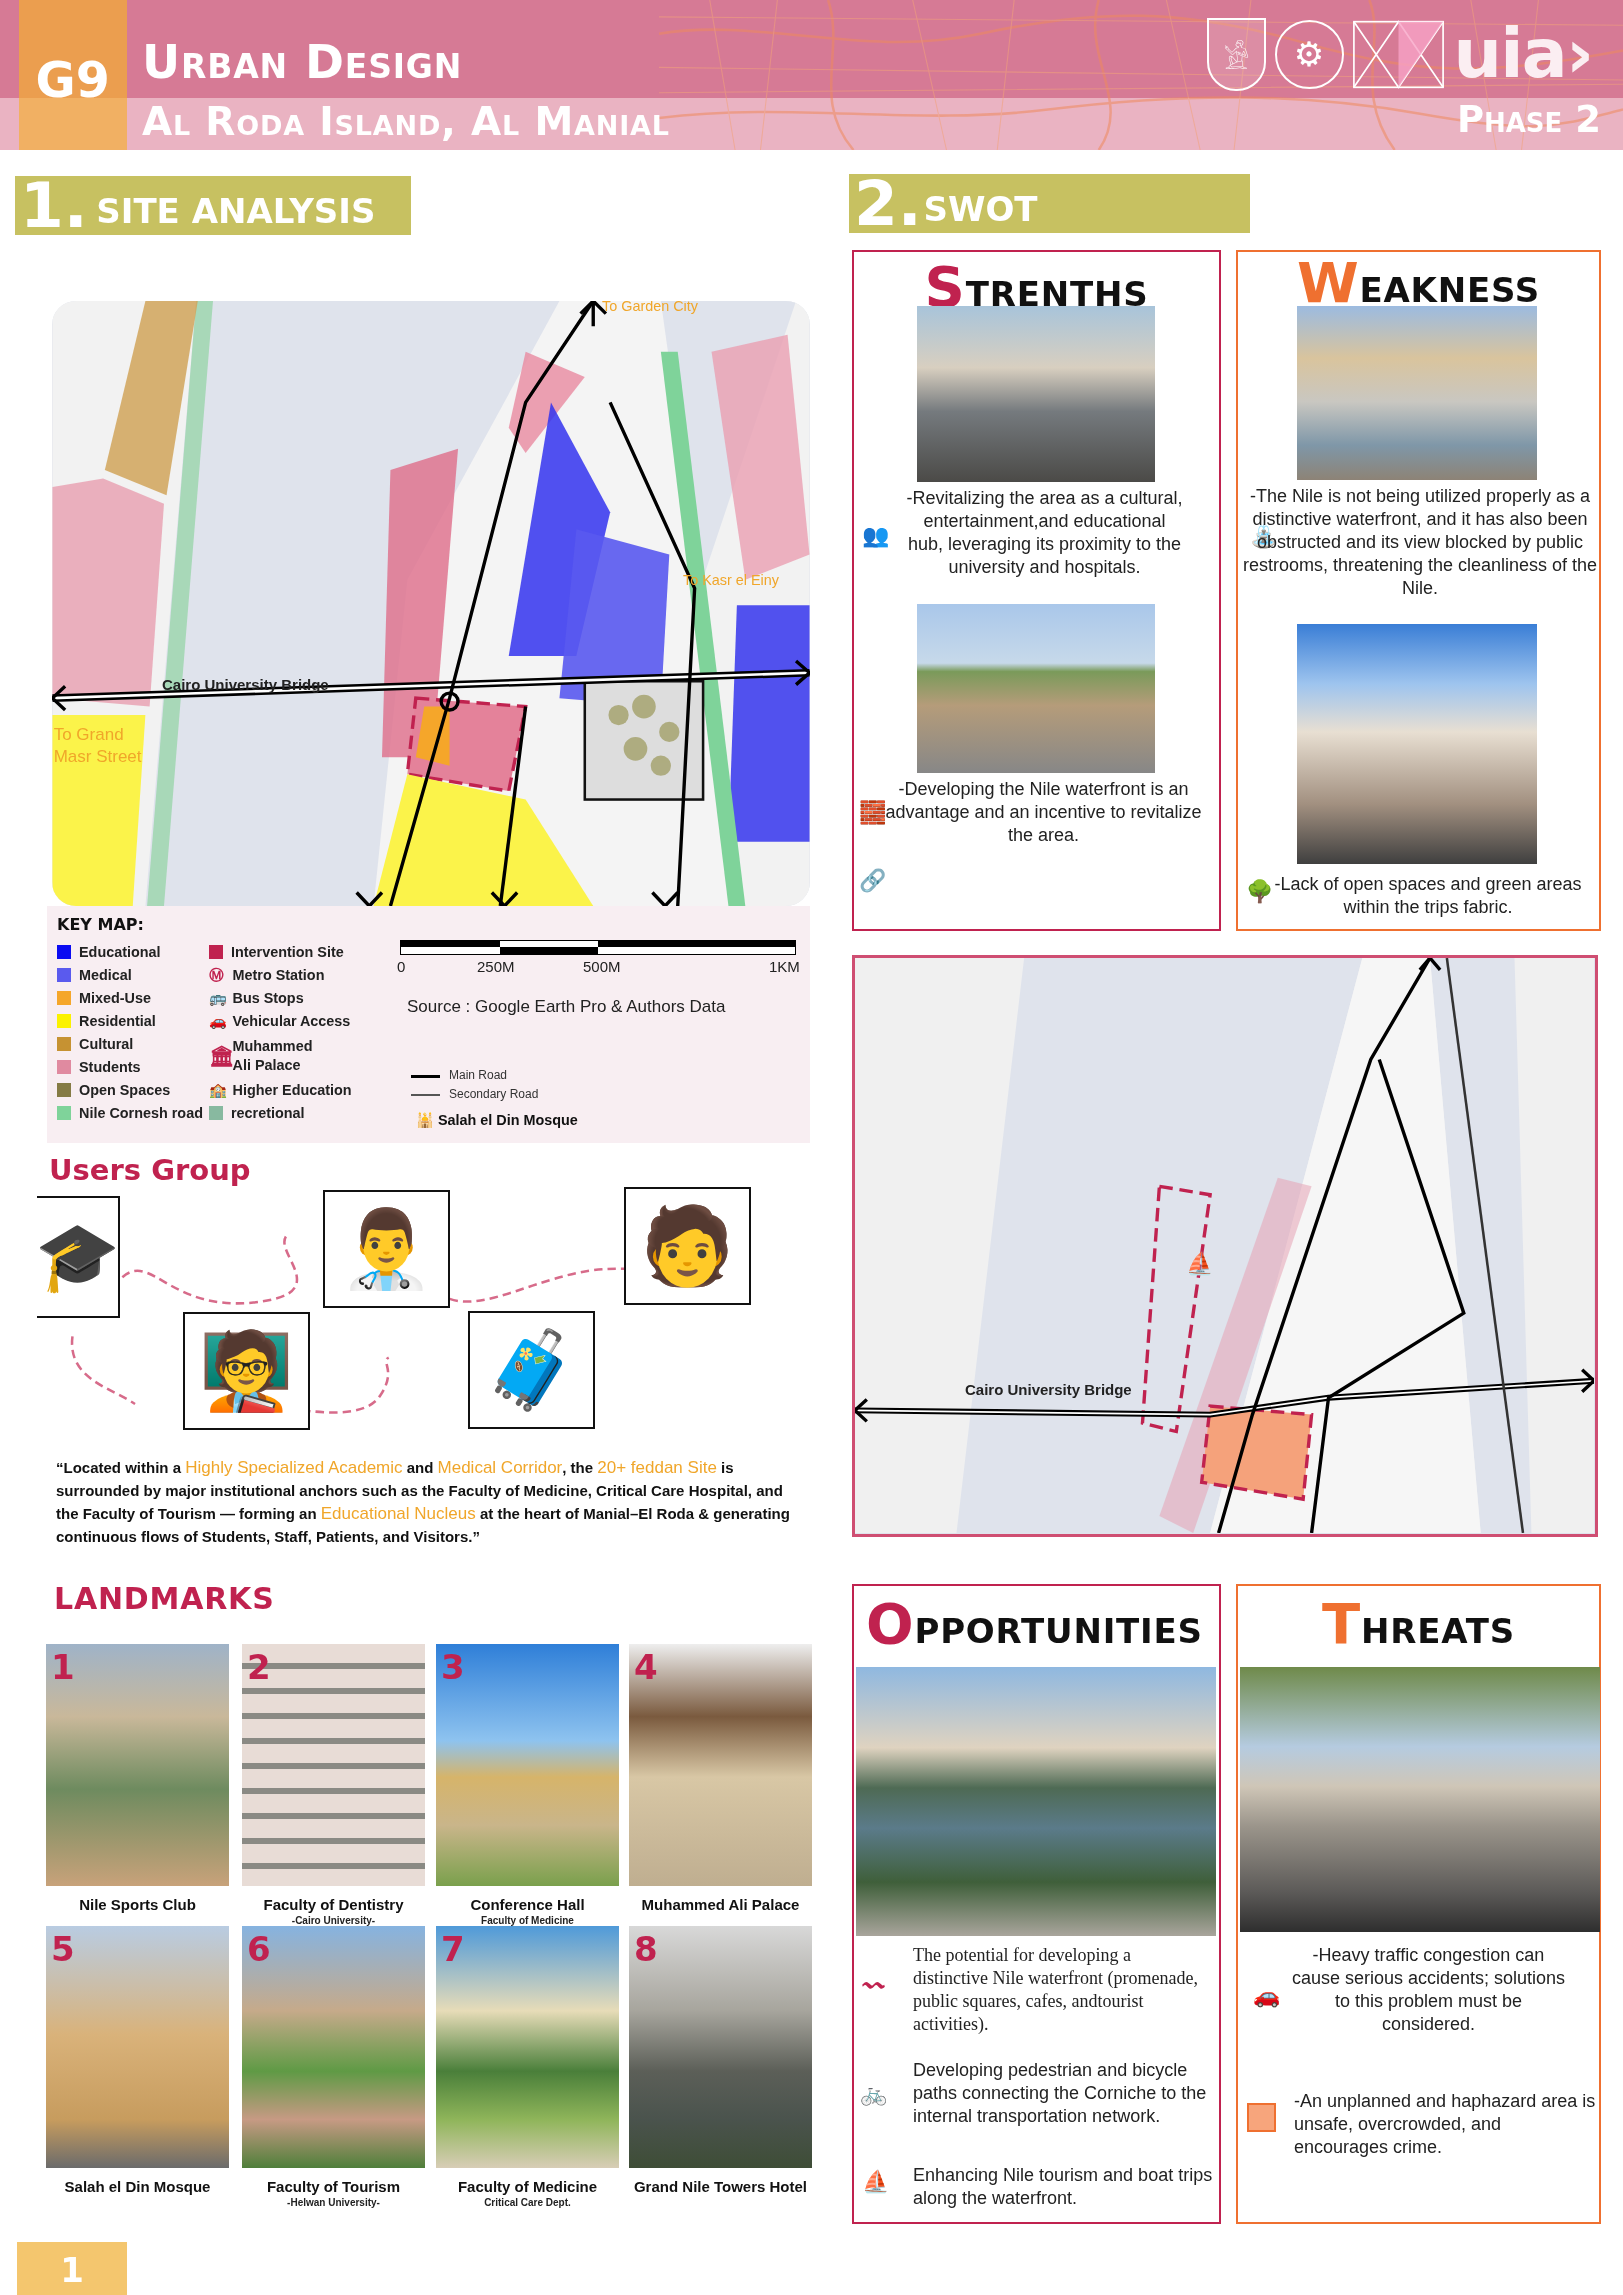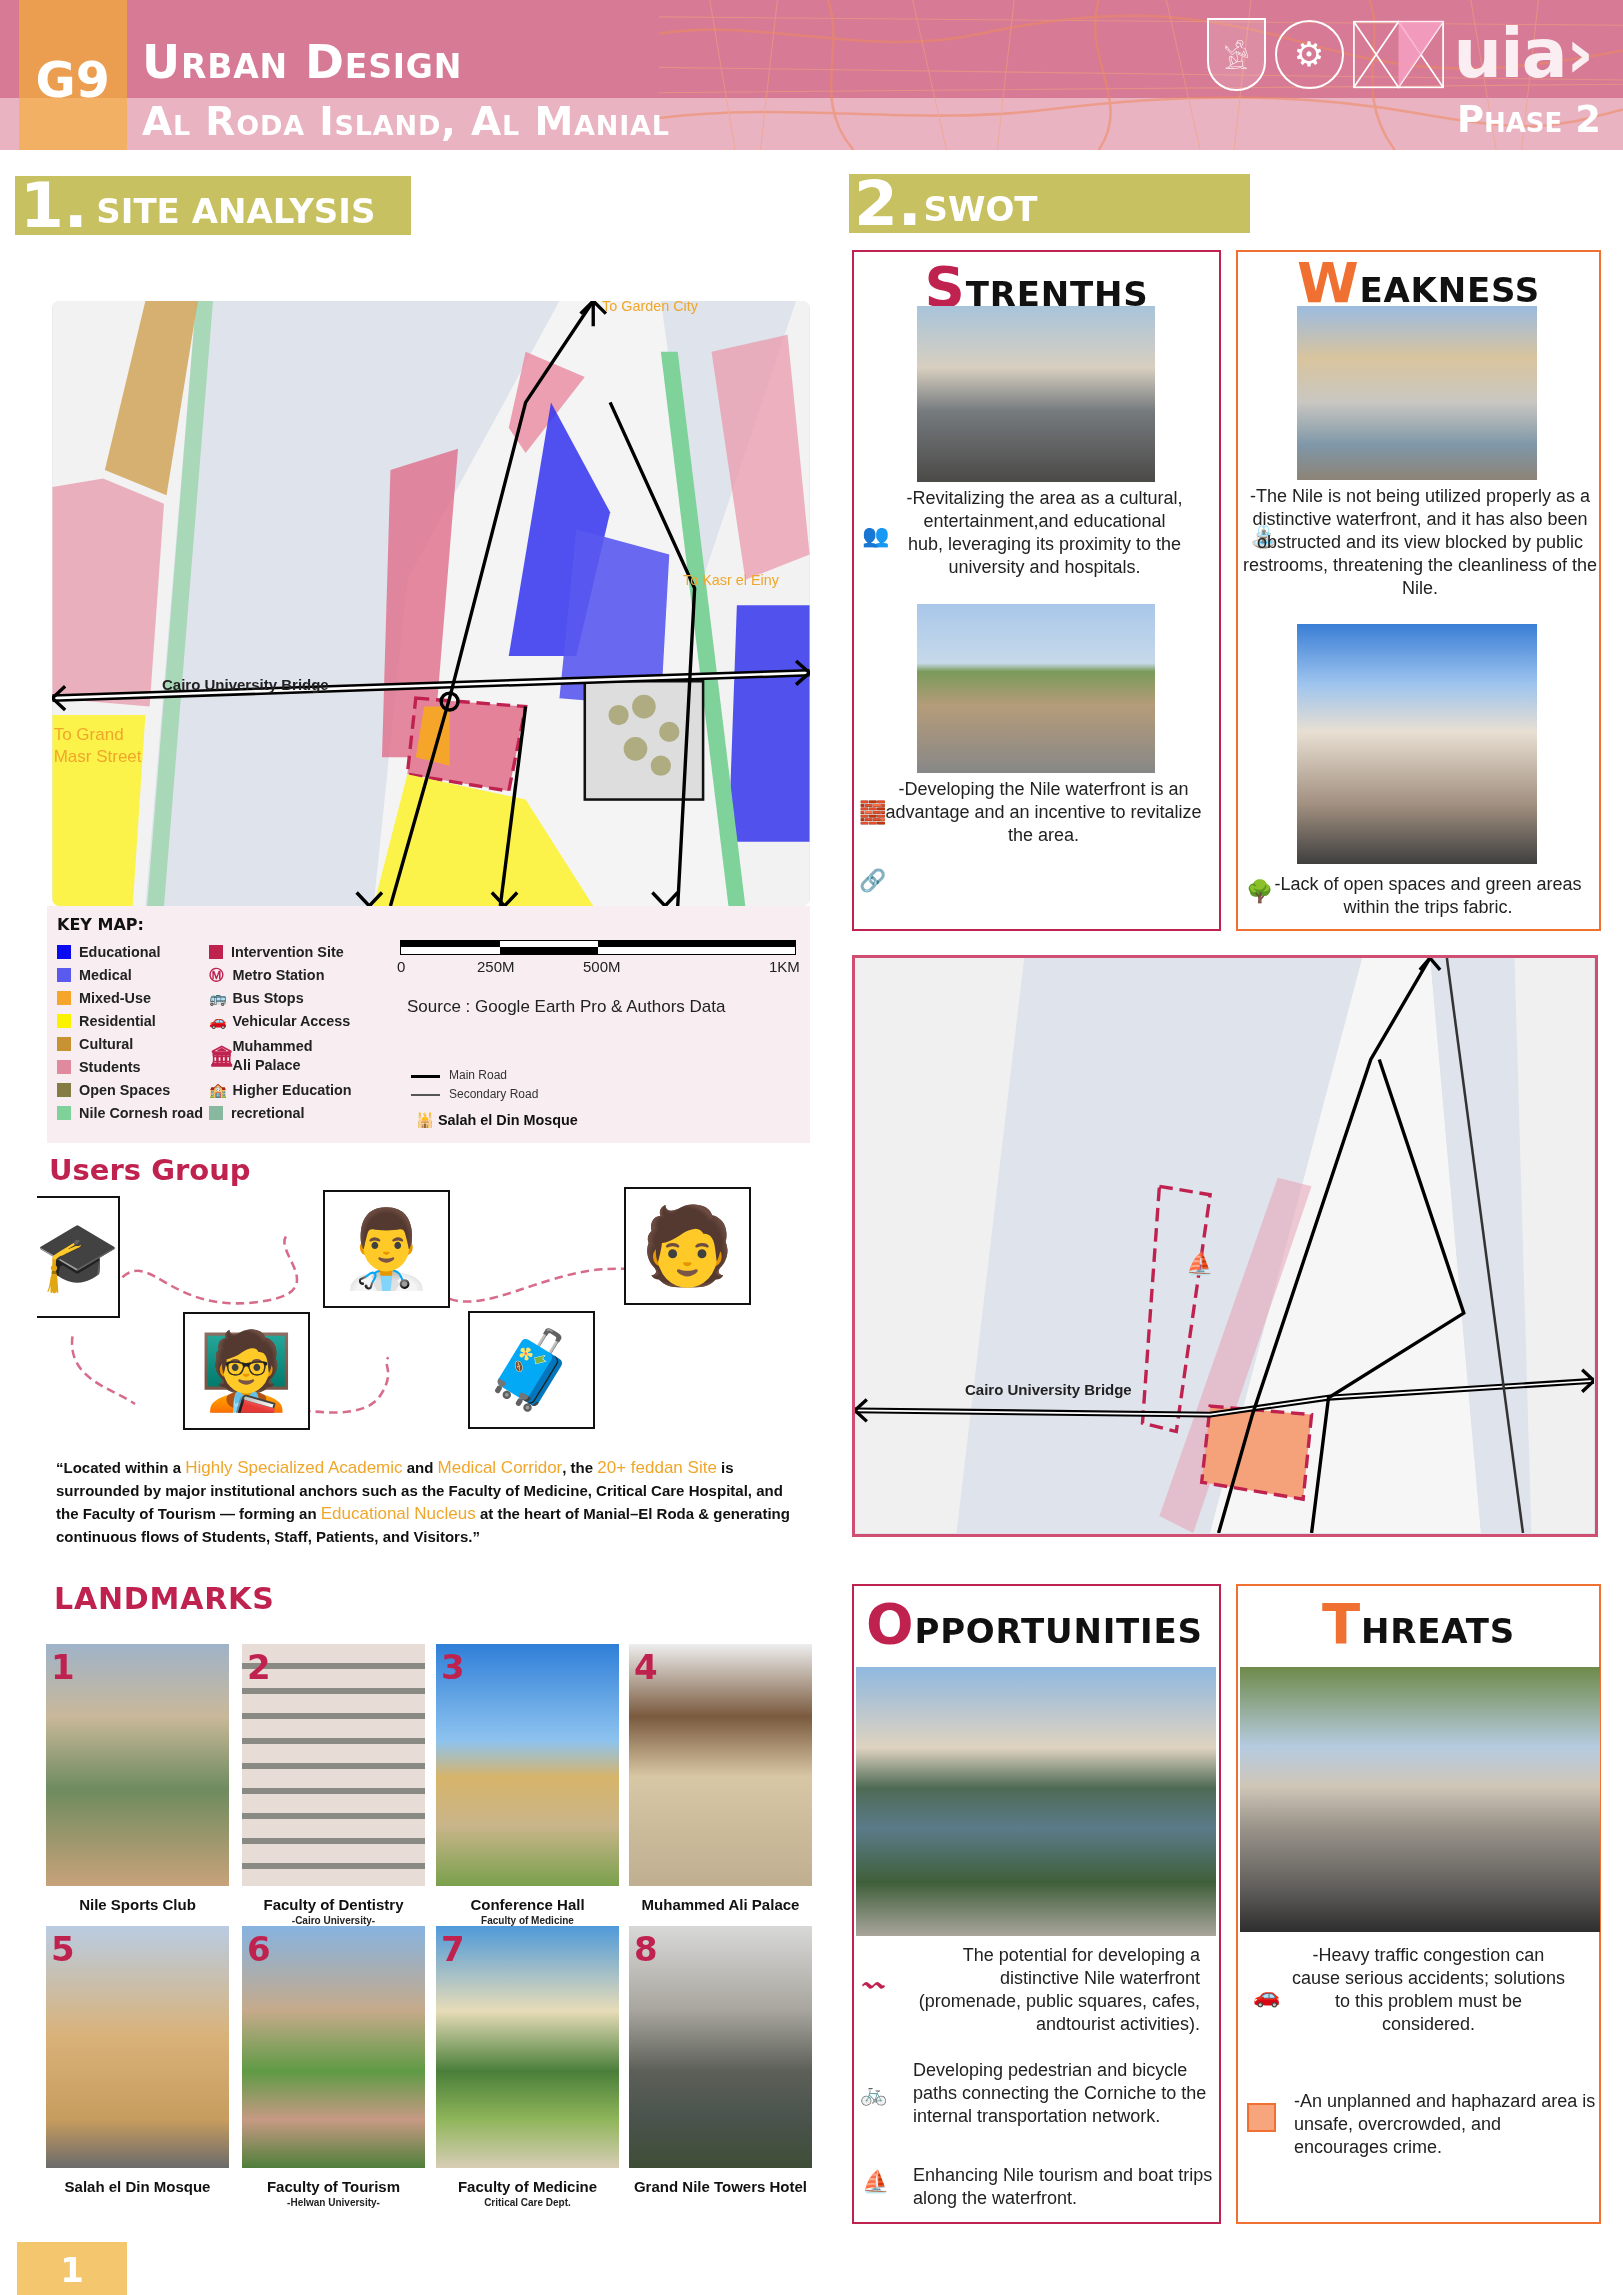--- a/index.html
+++ b/index.html
@@ -23,21 +23,21 @@
   .logo-uia { font-size: 68px; font-weight: bold; color: #fbeef2; font-family: "DejaVu Sans", sans-serif; letter-spacing: -1.7px; line-height: 1; }
 
   
   .secbar { background: #c7c161; color: #fff; font-weight: bold; font-family: "DejaVu Sans", sans-serif; display: flex; align-items: flex-end; }
   .sec1 { left: 15px; top: 176px; width: 396px; height: 59px; padding-left: 5px; }
   .sec2 { left: 849px; top: 174px; width: 401px; height: 59px; padding-left: 5px; }
   .secnum { font-size: 63px; line-height: 59px; }
   .sectxt { font-size: 34px; line-height: 42px; margin-left: 8.5px; margin-bottom: 3.4px; }
 
   
-  .sitemap { left: 52px; top: 301px; width: 758px; height: 605px; background: #dfe3ec; overflow: hidden; border-radius: 8px; }
+  .sitemap { left: 52px; top: 301px; width: 758px; height: 605px; background: #dfe3ec; overflow: hidden; border-radius: 24px; }
   .legend { left: 47px; top: 906px; width: 763px; height: 237px; background: #f8eef2; }
   .keytitle { left: 10px; top: 8.5px; font-size: 16px; font-weight: bold; font-family: "DejaVu Sans", sans-serif; }
   .lg-col { position: absolute; display: flex; flex-direction: column; gap: 5px; }
   .lg-item { display: flex; align-items: center; gap: 8.5px; font-size: 14.4px; height: 18px; font-weight: bold; color: #222; }
   .sw { width: 13.5px; height: 13.5px; display:inline-block; }
   .ic { width: 15px; text-align:center; color:#c0224f; font-size:14.4px; }
   .scalebar { left: 353px; top: 34px; width: 396px; height: 15px; border: 1.7px solid #000; display:flex; }
   .scalebar div { height: 100%; }
   .scale-lbl { position:absolute; top: 52px; font-size: 15px; color:#222; }
   .source { left: 360px; top: 91px; font-size: 17px; color: #222; }
@@ -389,21 +389,21 @@
     <path d="M14 522 L0 535 L14 548 M860 487 L874 500 L860 513 M668 14 L680 0 L692 14" stroke="#000" stroke-width="4" fill="none"></path>
     <text x="392" y="370" font-size="26" fill="#c0224f">⛵</text>
   </svg>
   <div class="abs" style="left:110px;top:423px;font-size:15px;font-weight:bold;color:#222;">Cairo University Bridge</div>
 </div>
 
 <div class="card card-o">
   <div class="card-title" style="margin-top:5px;text-align:left;padding-left:12px"><span class="cap" style="color:#c0224f">O</span><span>PPORTUNITIES</span></div>
   <div class="photo" style="left:1.7px;top:81px;width:360px;height:269px;background:linear-gradient(#8fb8e0 0%,#dfd3c0 30%,#4e6a54 45%,#5b7b8a 60%,#3f5f3a 80%,#a9a59c 100%);"></div>
   <div class="cicon" style="left:8.5px;top:380px;color:#c0224f">〰</div>
-  <div class="ctext" style="left:59px;top:358px;width:287px;text-align:right;">The potential for developing a distinctive Nile waterfront (promenade, public squares, cafes, andtourist activities).</div>
+  <div class="ctext" style="left:59px;top:358px;width:287px;text-align:left;font-family:Liberation Serif, serif;">The potential for developing a distinctive Nile waterfront (promenade, public squares, cafes, andtourist activities).</div>
   <div class="cicon" style="left:6.8px;top:495px;color:#c0224f">🚲</div>
   <div class="ctext" style="left:59px;top:473px;width:296px;text-align:left;">Developing pedestrian and bicycle paths connecting the Corniche to the internal transportation network.</div>
   <div class="cicon" style="left:8.5px;top:583px;color:#c0224f">⛵</div>
   <div class="ctext" style="left:59px;top:578px;width:304px;text-align:left;">Enhancing Nile tourism and boat trips along the waterfront.</div>
 </div>
 
 <div class="card card-t">
   <div class="card-title" style="margin-top:5px"><span class="cap" style="color:#ef7030">T</span><span>HREATS</span></div>
   <div class="photo" style="left:1.7px;top:81px;width:360px;height:265px;background:linear-gradient(#6f8a4a 0%,#b5cbe0 30%,#cfc6b7 45%,#9b958b 60%,#5c5a58 85%,#2e2e2e 100%);"></div>
   <div class="cicon" style="left:15px;top:397px;color:#ef7030">🚗</div>

